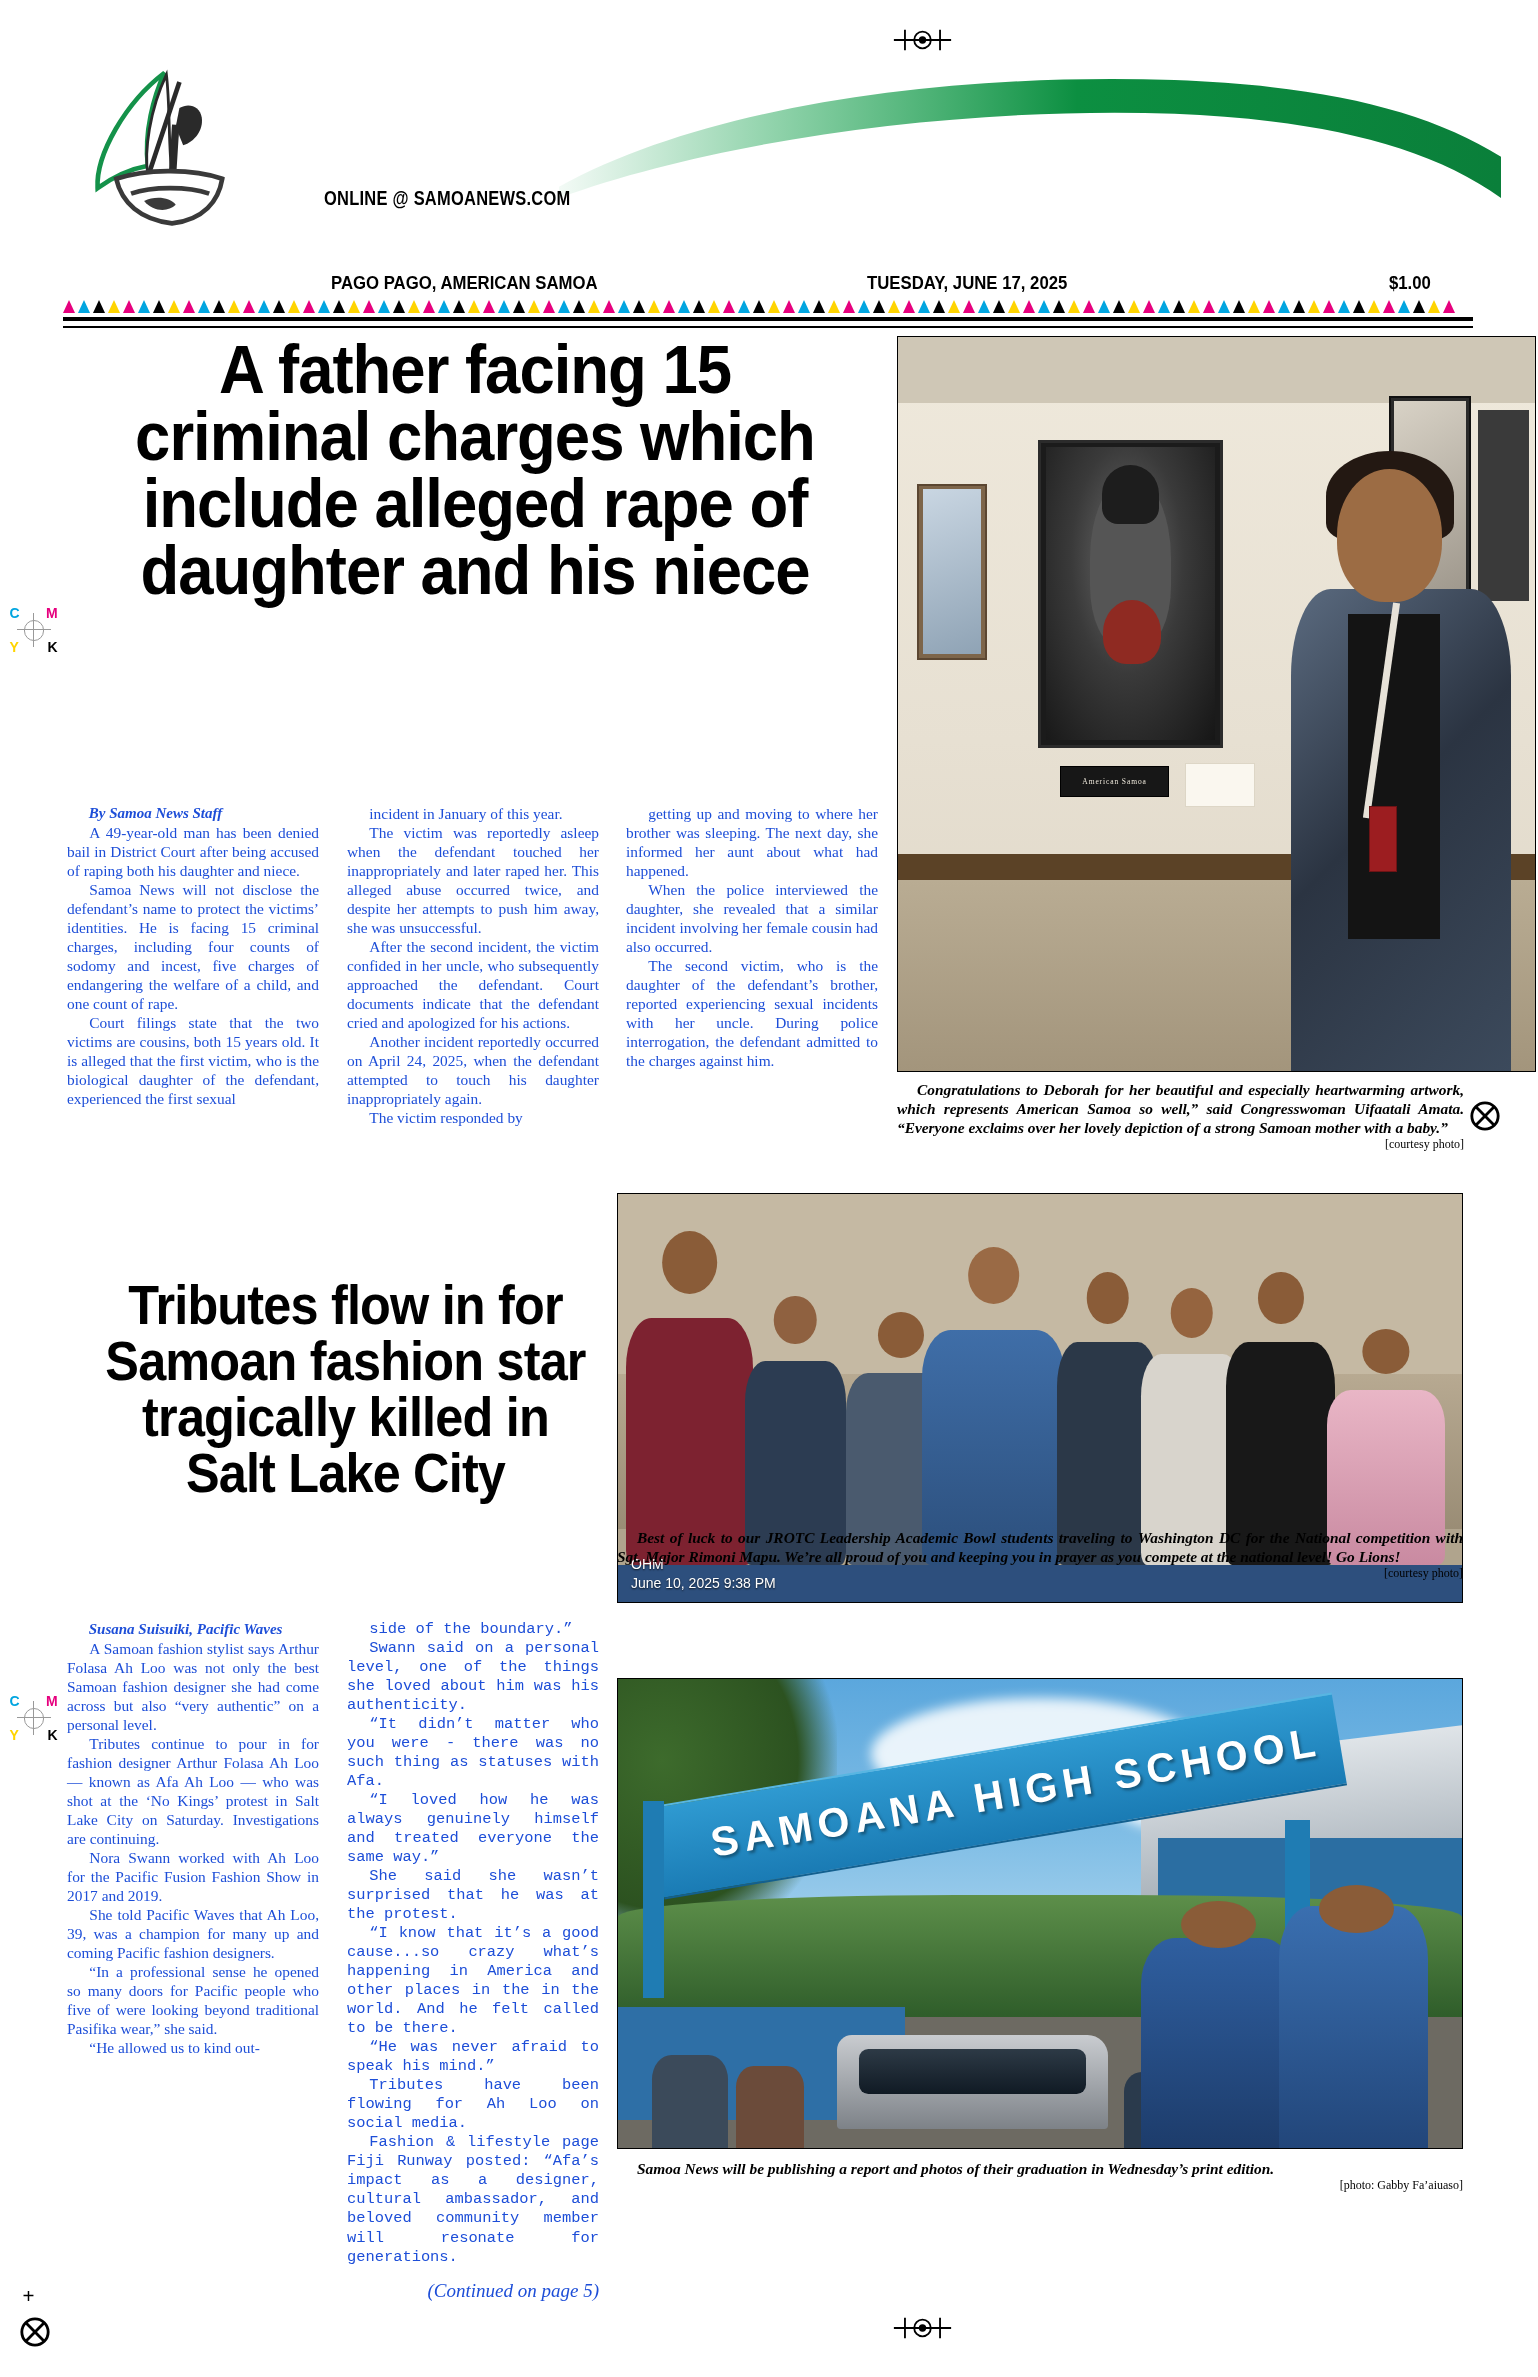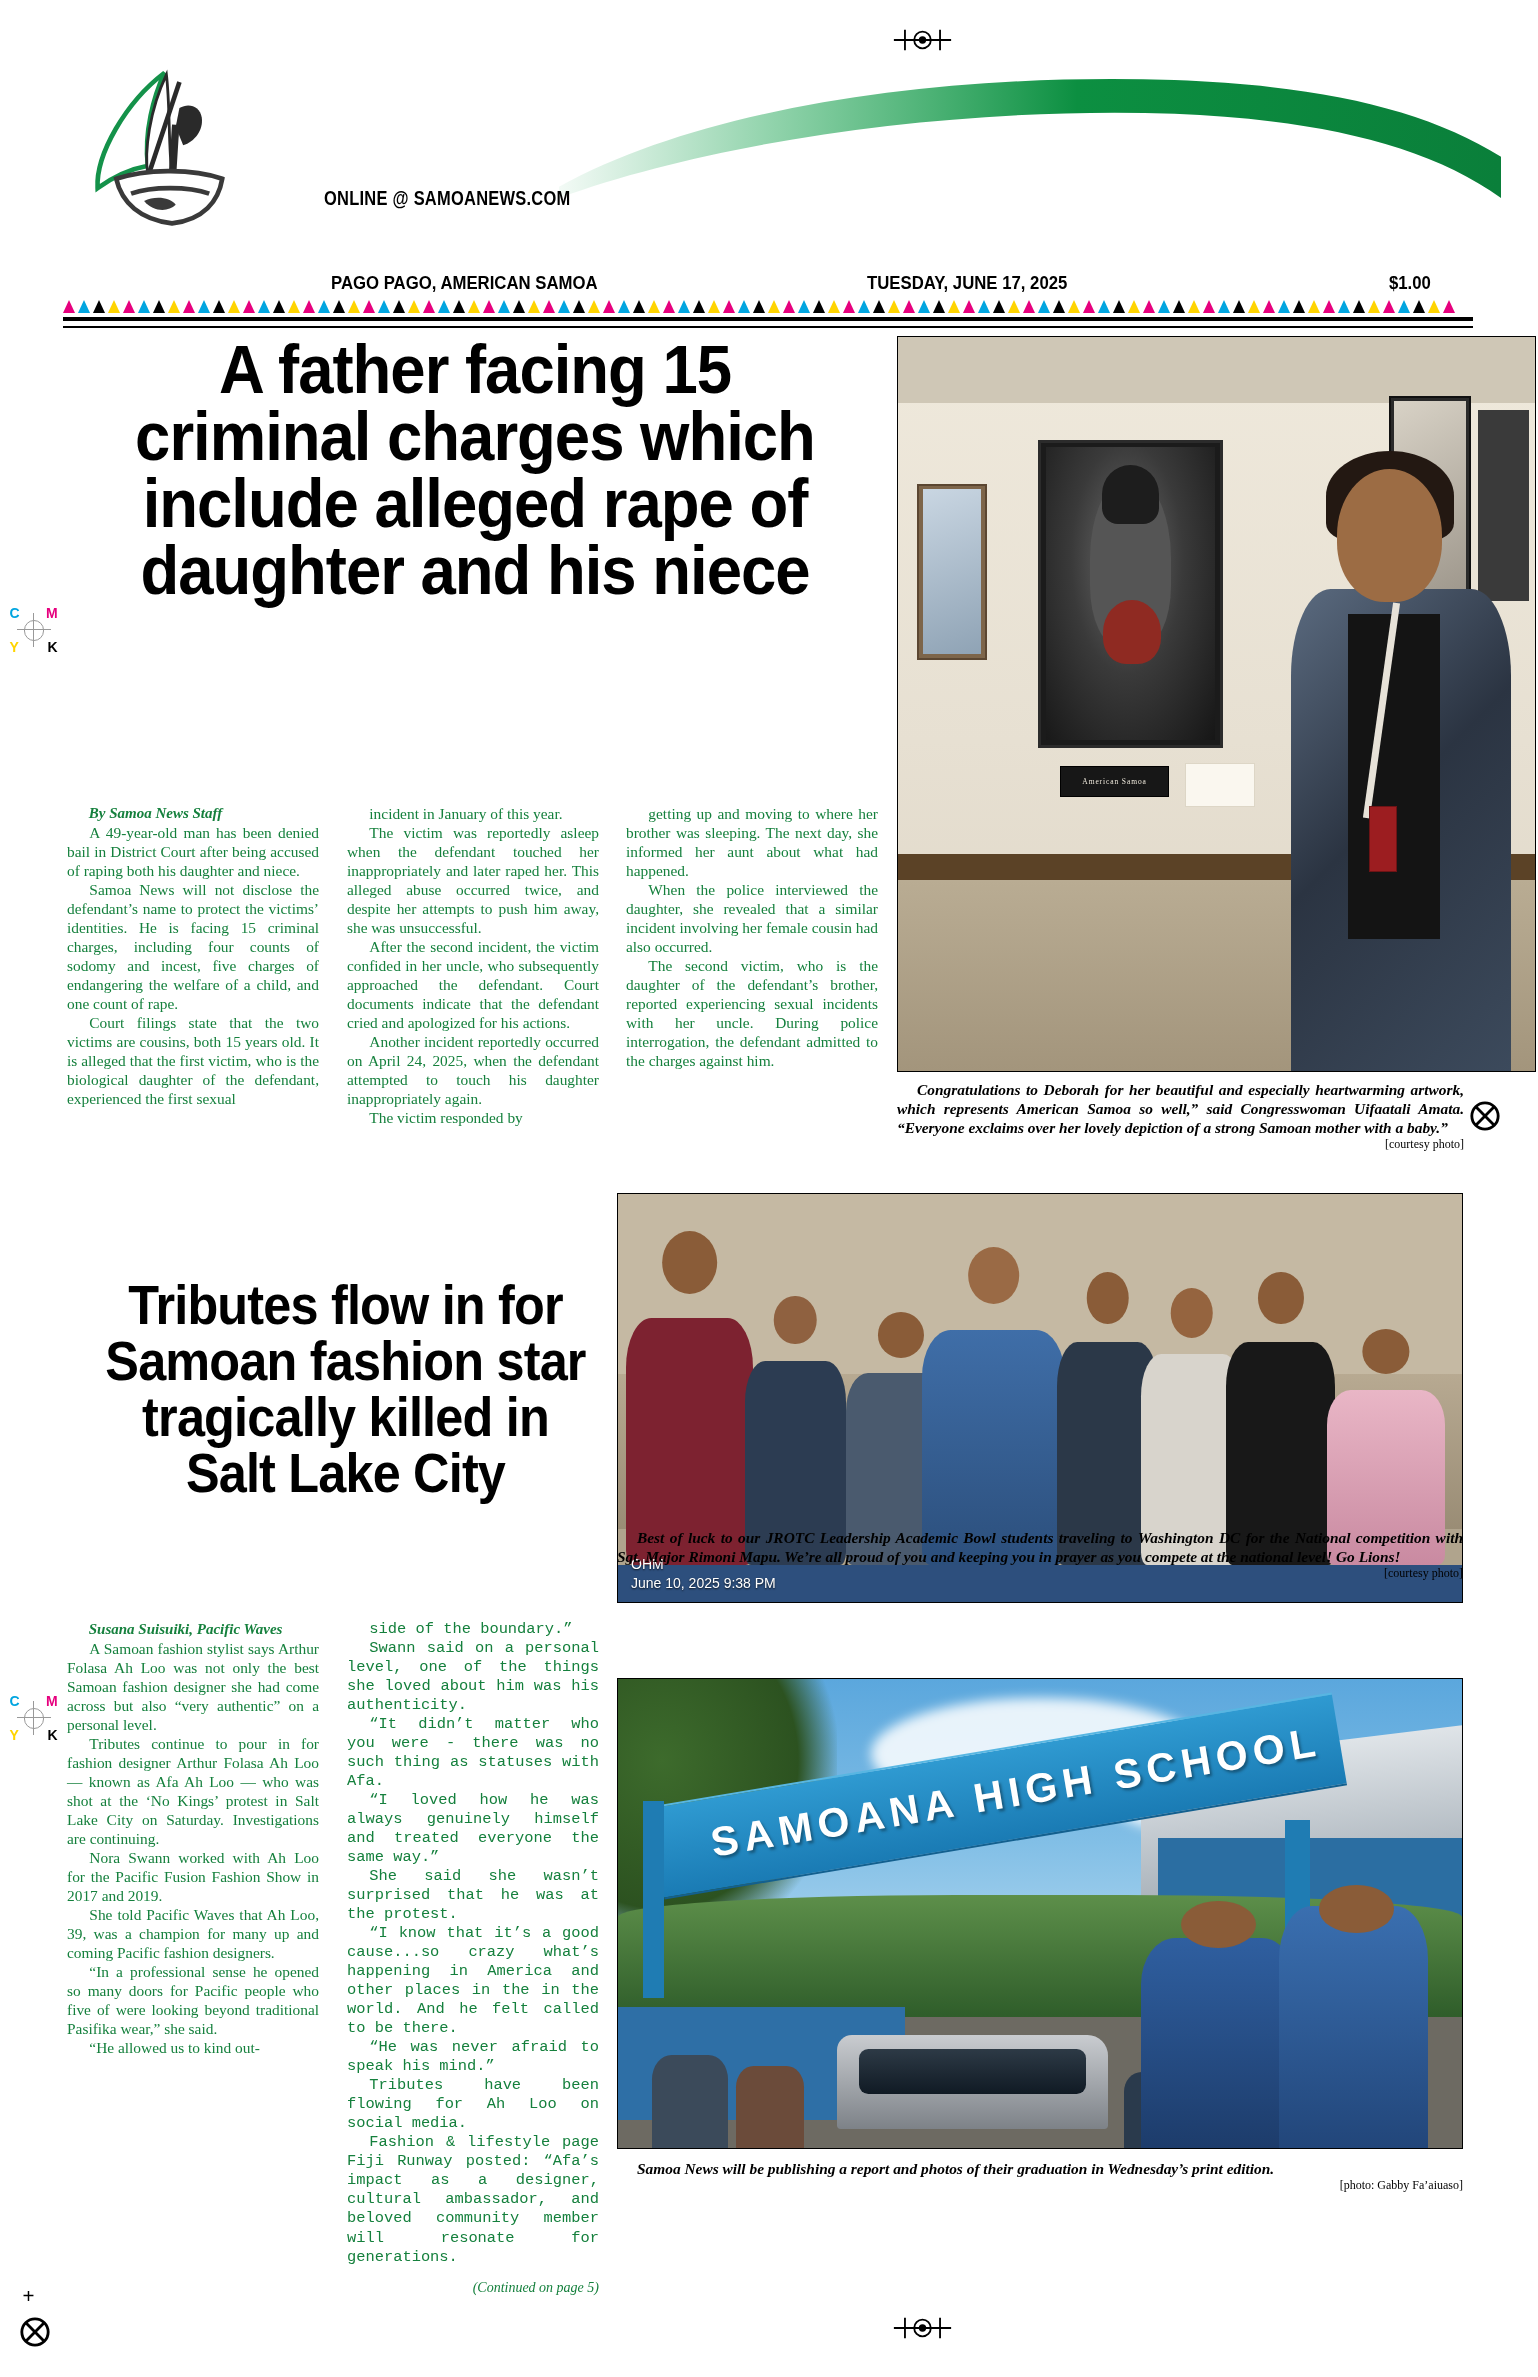--- a/index.html
+++ b/index.html
@@ -98,30 +98,30 @@
     text-align:center; color:#000;
     transform: scaleX(0.9); transform-origin: center top;
   }
 
   
   .col {
     position:absolute;
     font-family:"Liberation Serif", serif;
     font-size:15.4px; line-height:1.235;
     text-align:justify; text-justify:inter-word;
-    color:#15803d;
+    color:#1d4ed8;
     -webkit-hyphens:auto; hyphens:auto;
   }
   .col p { text-indent: 1.45em; margin:0; }
   .byline {
     font-weight:700; font-style:italic; font-size:15px;
     text-indent:0; margin-bottom:0.9px;
     font-family:"Liberation Serif", serif;
   }
-  .contd { text-align:right; font-style:italic; font-size:14px; text-indent:0; margin-top:1.9px; }
+  .contd { text-align:right; font-style:italic; font-size:19px; text-indent:0; margin-top:1.9px; }
 
   
   .photo { position:absolute; overflow:hidden; border:0.9px solid #000; background:#ddd; }
   .cap {
     position:absolute;
     font-family:"Liberation Serif", serif; font-style:italic; font-weight:700;
     font-size:15.4px; line-height:1.24; text-align:justify; color:#000;
   }
   .cap p { text-indent:1.3em; margin:0; }
   .credit {

